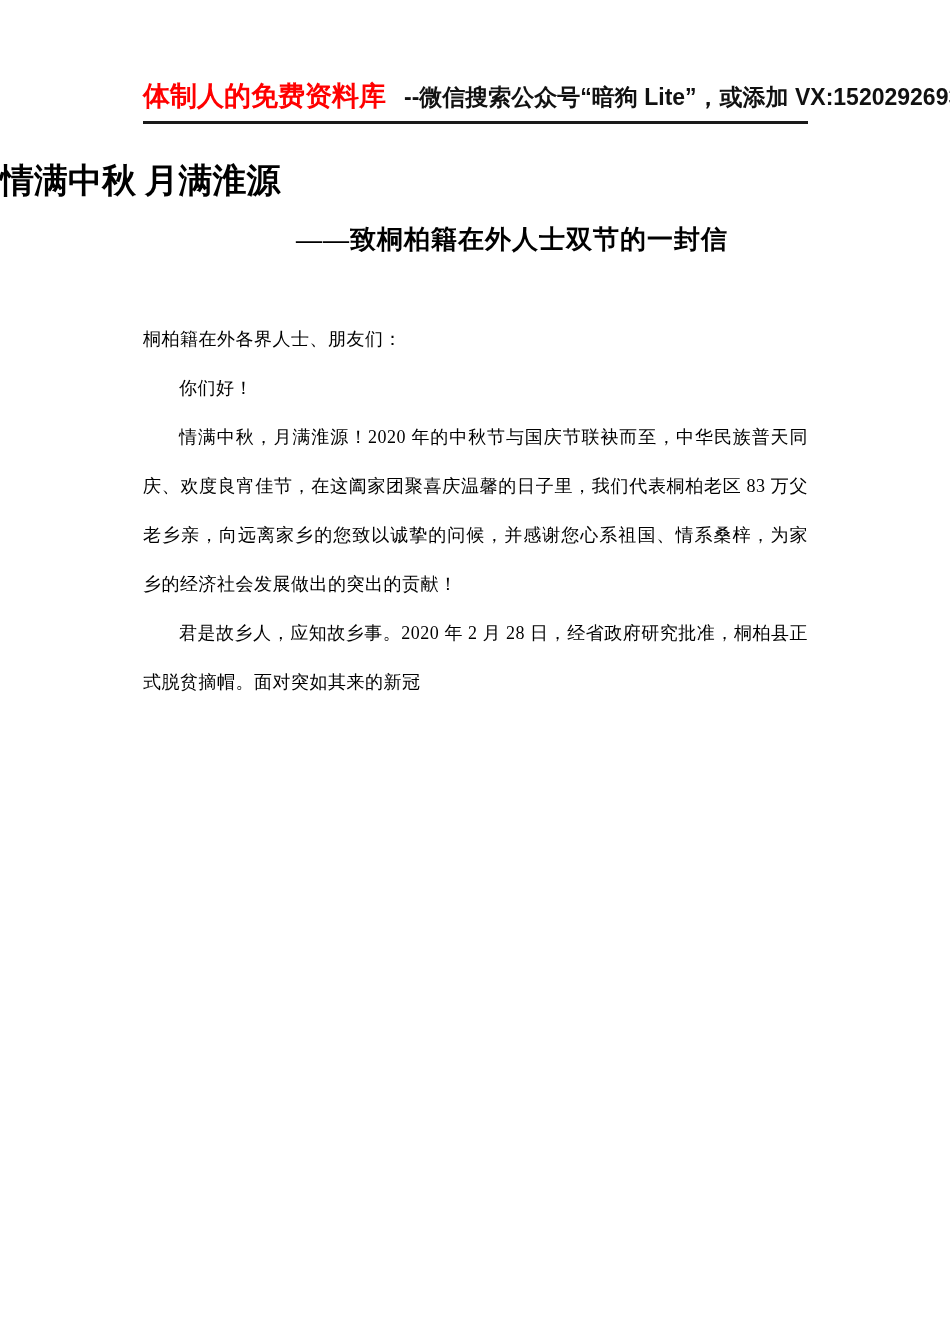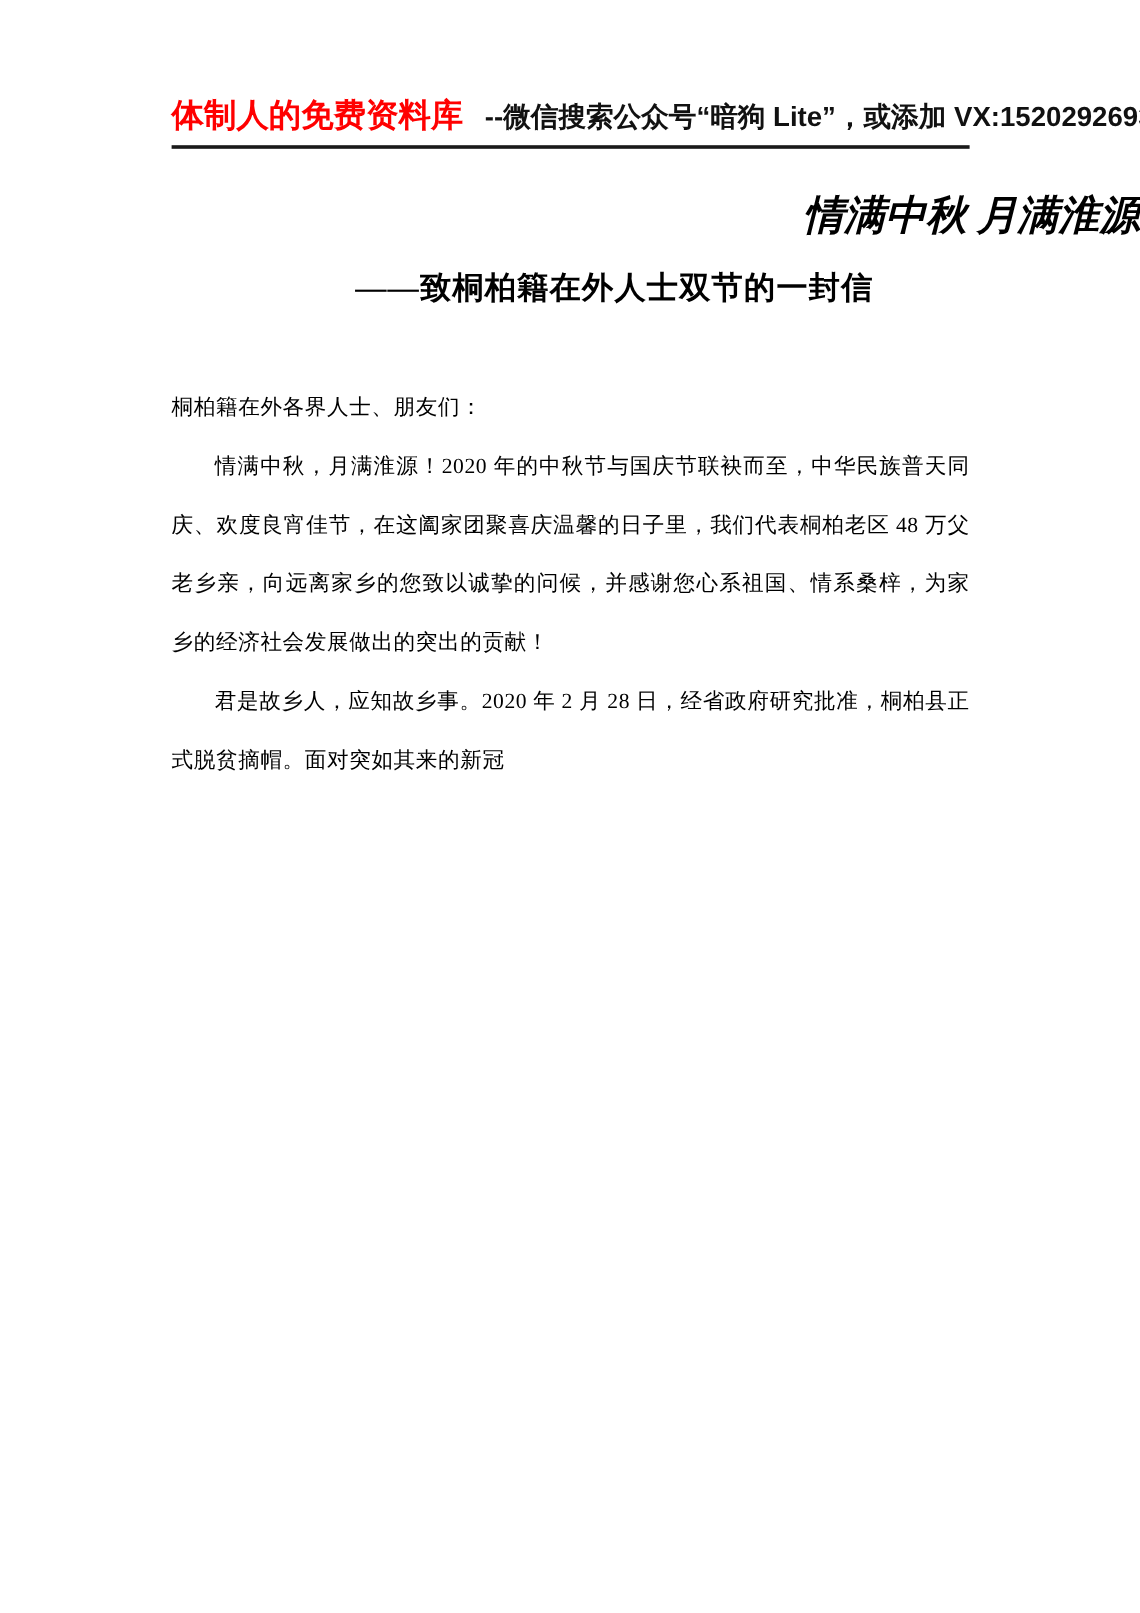--- a/index.html
+++ b/index.html
@@ -43,27 +43,26 @@
     color: #111111;
     flex: 0 0 auto;
   }
   
   .doc-title {
     position: absolute;
     top: 158px;
     left: 0;
     width: 950px;
     margin: 0;
-    text-align: right;
+    text-align: left;
     font-family: "Liberation Serif", serif;
     font-weight: bold;
     font-size: 34px;
     line-height: 46px;
     color: #000000;
-    font-style: italic;
   }
   .doc-subtitle {
     position: absolute;
     top: 220px;
     left: 0;
     width: 950px;
     margin: 0;
     text-align: center;
     font-family: "Liberation Serif", serif;
     font-weight: bold;
@@ -101,17 +100,18 @@
     <span class="promo-brand">体制人的免费资料库</span>
     <span class="promo-contact">--微信搜索公众号“暗狗 Lite”，或添加 VX:15202926937</span>
   </div>
 
   <h1 class="doc-title">情满中秋 月满淮源</h1>
 
   <h2 class="doc-subtitle">——致桐柏籍在外人士双节的一封信</h2>
 
   <div class="letter-body">
     <p class="salutation">桐柏籍在外各界人士、朋友们：</p>
-    <p class="indent">情满中秋，月满淮源！2020 年的中秋节与国庆节联袂而至，中华民族普天同庆、欢度良宵佳节，在这阖家团聚喜庆温馨的日子里，我们代表桐柏老区 48 万父老乡亲，向远离家乡的您致以诚挚的问候，并感谢您心系祖国、情系桑梓，为家乡的经济社会发展做出的突出的贡献！</p>
+    <p class="indent">你们好！</p>
+    <p class="indent">情满中秋，月满淮源！2020 年的中秋节与国庆节联袂而至，中华民族普天同庆、欢度良宵佳节，在这阖家团聚喜庆温馨的日子里，我们代表桐柏老区 83 万父老乡亲，向远离家乡的您致以诚挚的问候，并感谢您心系祖国、情系桑梓，为家乡的经济社会发展做出的突出的贡献！</p>
     <p class="indent">君是故乡人，应知故乡事。2020 年 2 月 28 日，经省政府研究批准，桐柏县正式脱贫摘帽。面对突如其来的新冠</p>
   </div>
 
 </div>
 
 </body></html>

